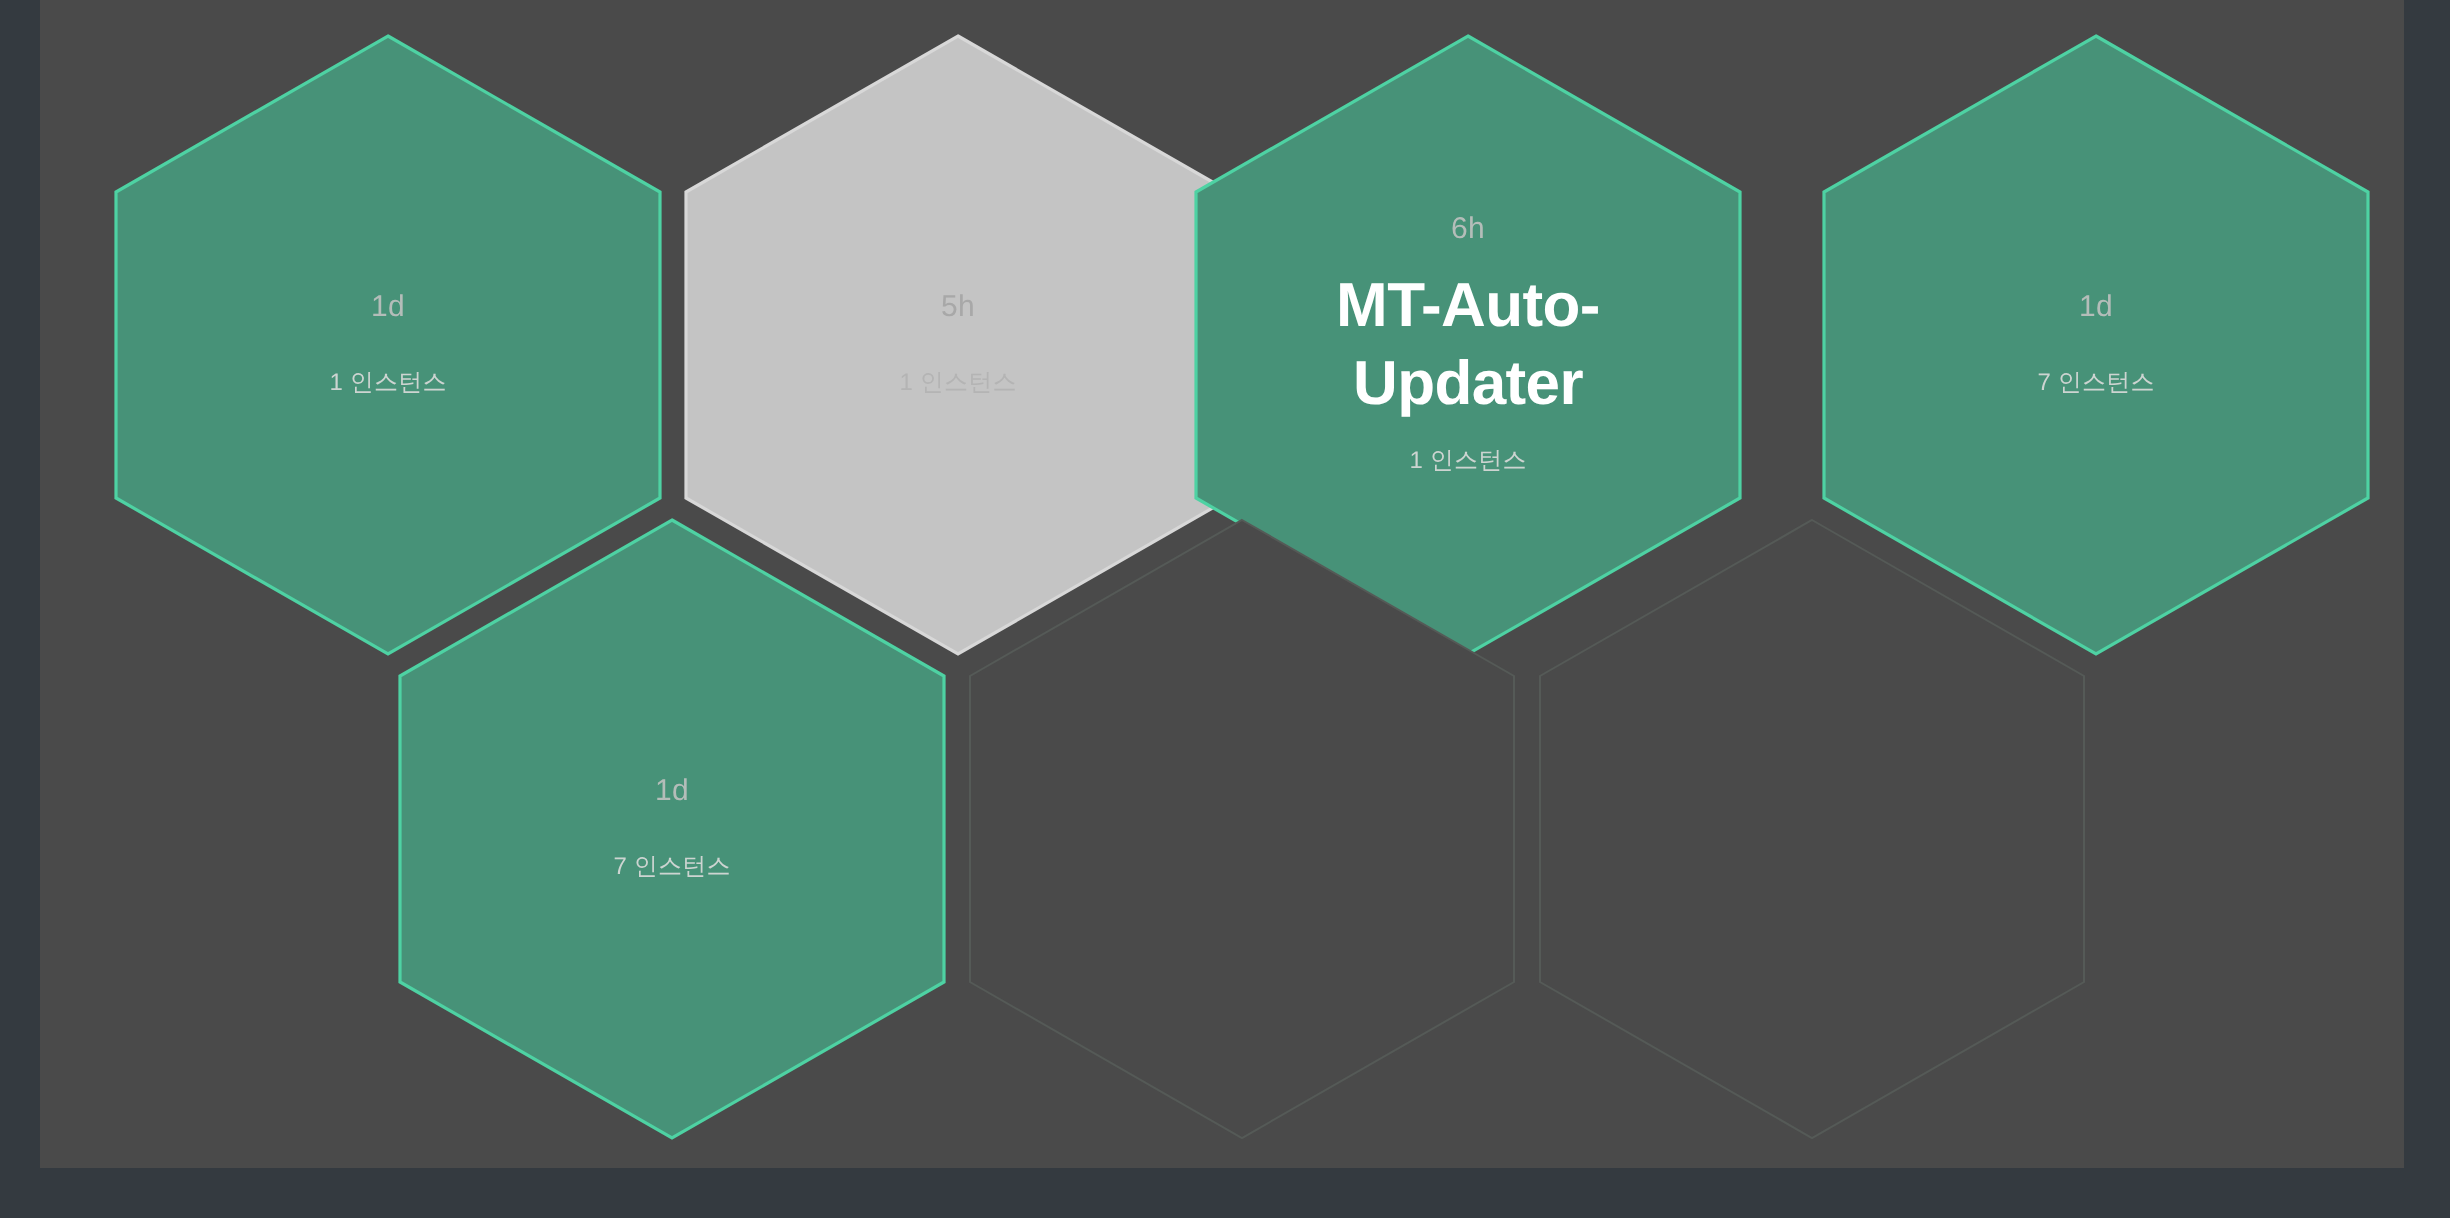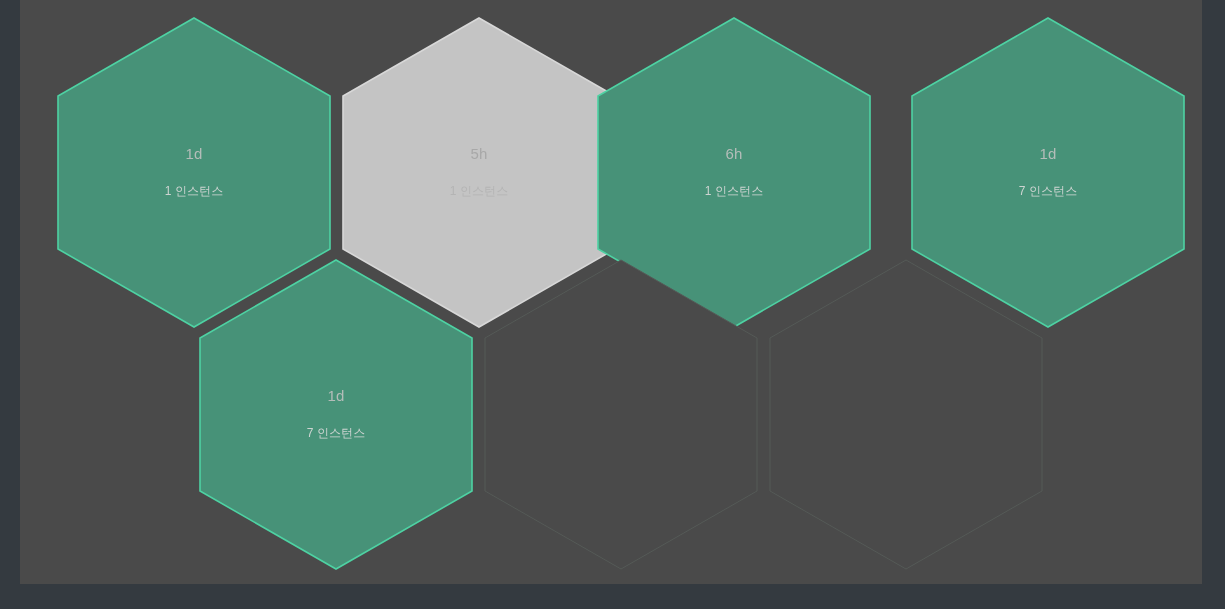--- a/index.html
+++ b/index.html
@@ -128,20 +128,21 @@
             <div class="hex-age">5h</div>
             <div class="hex-instances">1 인스턴스</div>
           </div>
         </div>
         <div class="hex state-active" style="left: 576px; top: 16px;">
           <svg class="hex-svg" viewBox="0 0 276 313">
             <path d="M138 2 L274 80 L274 233 L138 311 L2 233 L2 80 Z" fill="#479278" stroke="#4ed2a3" stroke-width="1.6"></path>
           </svg>
           <div class="hex-content">
             <div class="hex-age">6h</div>
+            <div class="hex-title">MT-Auto-Updater</div>
             <div class="hex-instances">1 인스턴스</div>
           </div>
         </div>
         <div class="hex state-active" style="left: 890px; top: 16px;">
           <svg class="hex-svg" viewBox="0 0 276 313">
             <path d="M138 2 L274 80 L274 233 L138 311 L2 233 L2 80 Z" fill="#479278" stroke="#4ed2a3" stroke-width="1.6"></path>
           </svg>
           <div class="hex-content">
             <div class="hex-age">1d</div>
             <div class="hex-instances">7 인스턴스</div>

